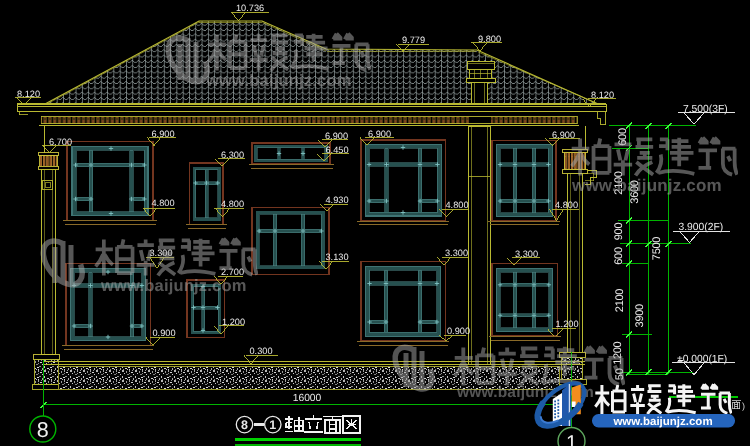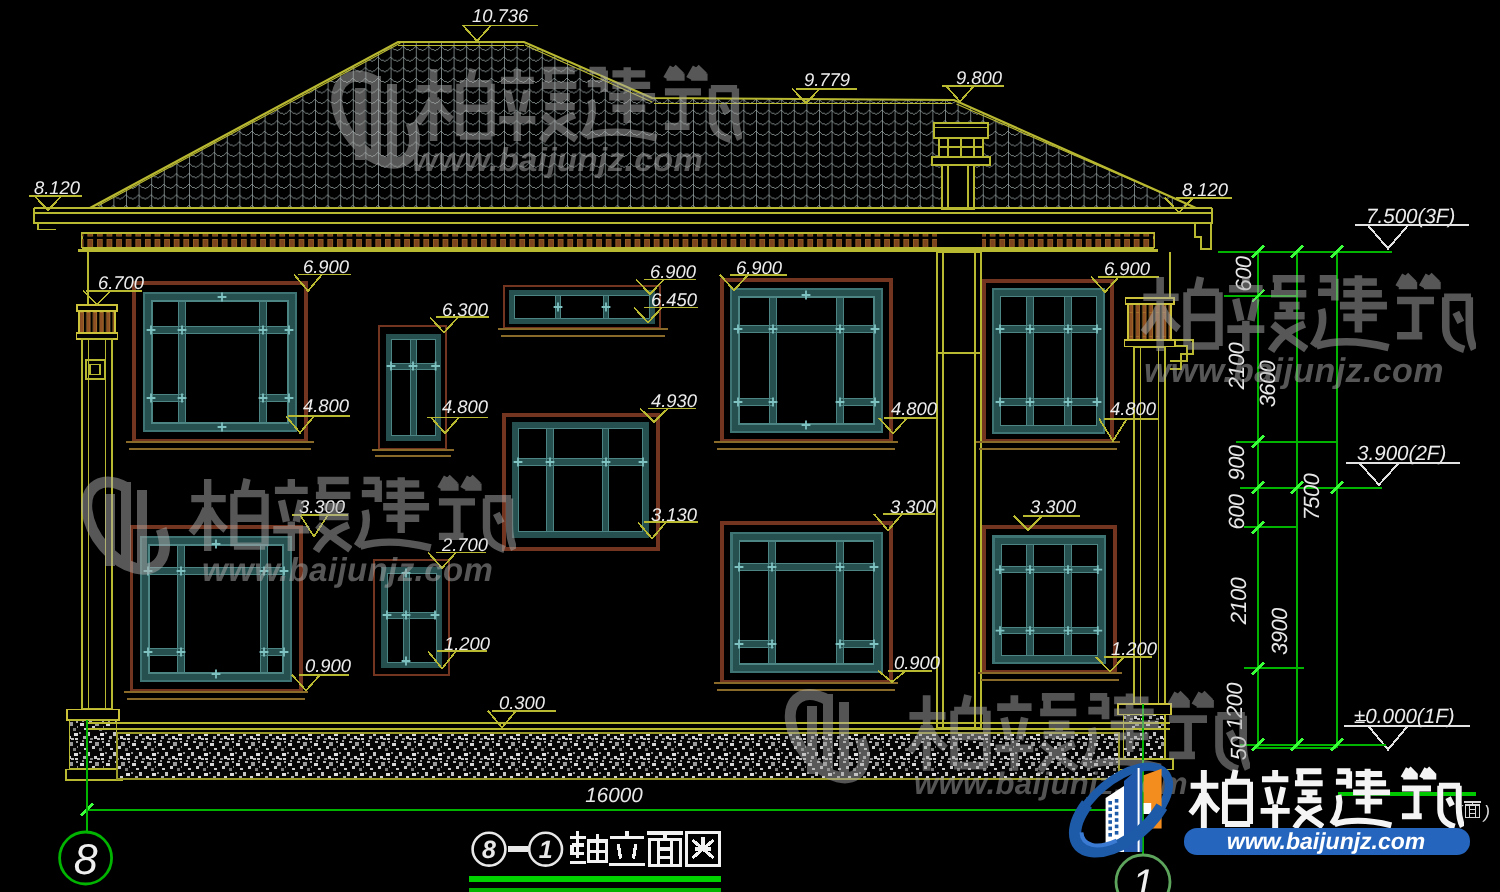--- a/index.html
+++ b/index.html
@@ -1,16 +1,16 @@
 <!DOCTYPE html>
 <html><head>
 <meta charset="utf-8">
 <style>
 html,body{margin:0;padding:0;background:#000;}
-#page{width:750px;height:446px;background:#000;position:relative;overflow:hidden;filter:brightness(1);font-style:italic;}
+#page{width:750px;height:446px;background:#000;position:relative;overflow:hidden;filter:brightness(1);}
 text{font-family:"Liberation Sans",sans-serif;text-rendering:geometricPrecision;fill-opacity:0.999;}
 </style>
 </head>
 <body>
 <div id="page">
 <svg width="750" height="446" viewBox="0 0 750 446" xmlns="http://www.w3.org/2000/svg" shape-rendering="crispEdges" style="opacity:0.999">
 <defs>
 <pattern id="tile" width="6.3" height="5.3" patternUnits="userSpaceOnUse">
   <path d="M0,1.9 Q3.15,5.9 6.3,1.9" fill="none" stroke="#a3aeae" stroke-width="0.75"></path>
   <line x1="0.05" y1="0" x2="0.05" y2="5.3" stroke="#95a2a2" stroke-width="0.78"></line>

